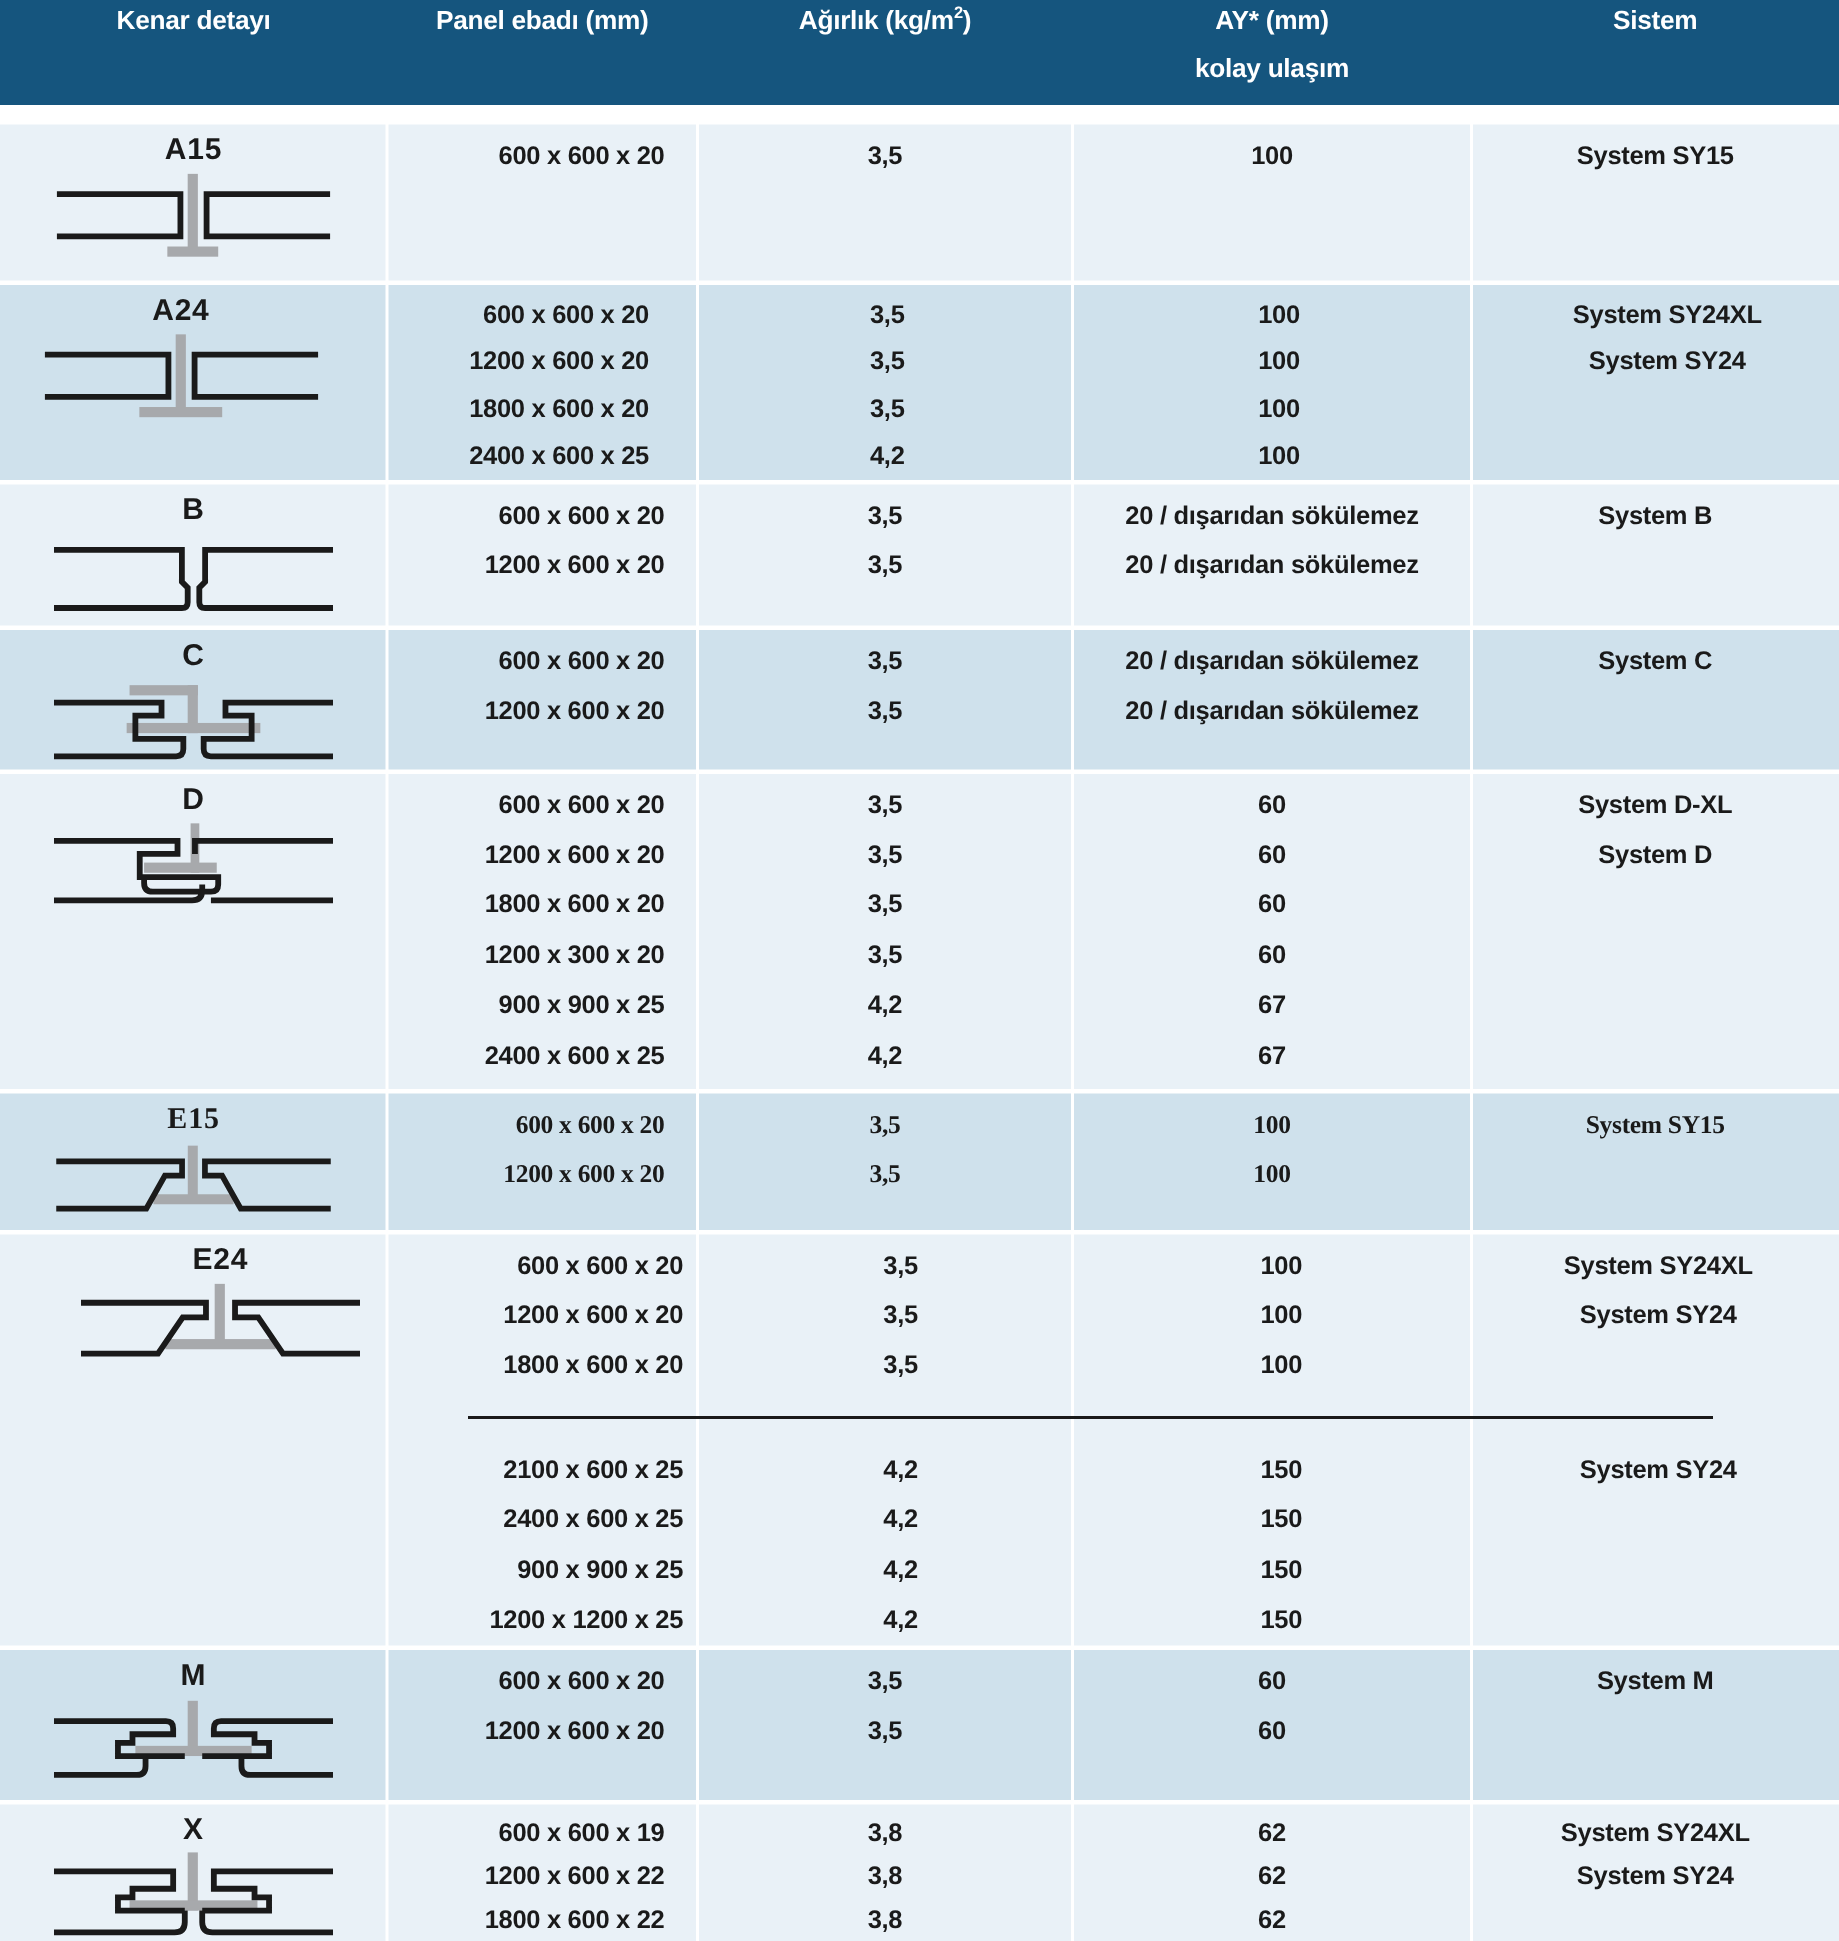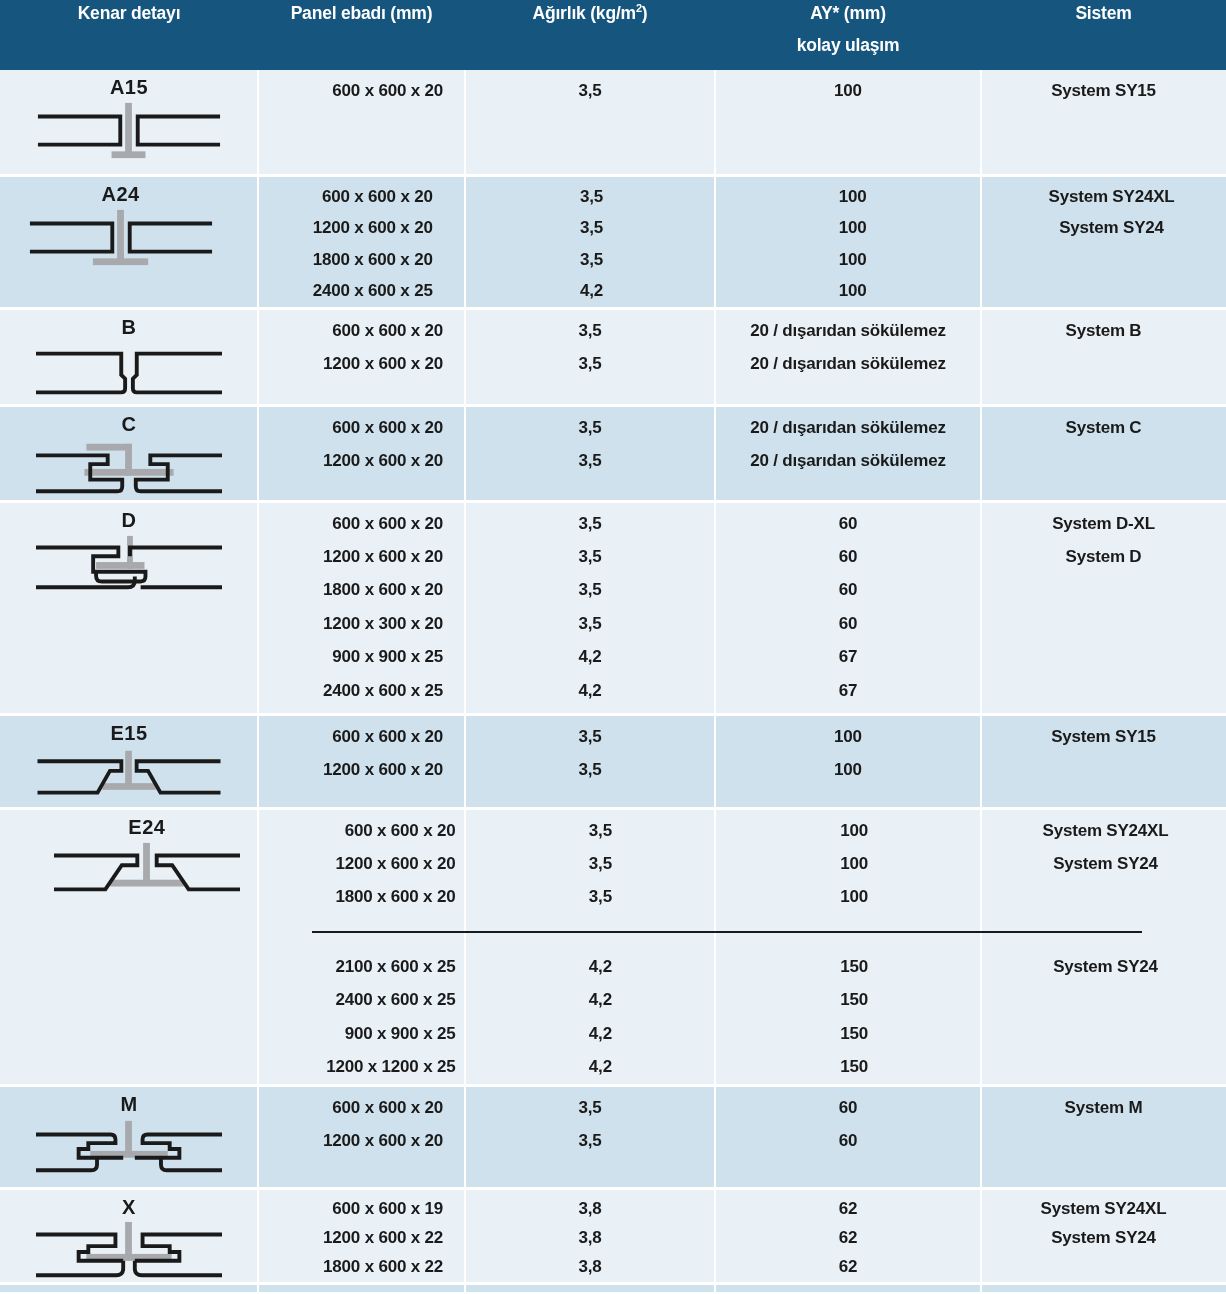--- a/index.html
+++ b/index.html
@@ -16,21 +16,21 @@
 
   
   .thead{display:flex;height:70px;background:var(--header-bg);}
   .th{display:flex;flex-direction:column;justify-content:space-between;align-items:center;
       padding-bottom:12px;color:#fff;font-weight:700;font-size:17.5px;letter-spacing:-0.2px;line-height:26px;}
   .th .sup{font-size:11px;vertical-align:super;line-height:1;}
   .c1{width:258px;} .c2{width:207px;} .c3{width:250px;} .c4{width:266px;} .c5{width:245px;}
 
   
   .section{position:relative;display:flex;margin-top:3px;}
-  .section.first{margin-top:0;}
+  .section.first{margin-top:13px;}
   .tone-light{background:var(--row-light);}
   .tone-dark{background:var(--row-dark);}
 
   .edge-cell{width:258px;display:flex;flex-direction:column;align-items:center;padding-top:5px;box-sizing:border-box;}
   .edge-label{font-size:20px;font-weight:700;letter-spacing:0.5px;line-height:24px;}
   .edge-svg{margin-top:1px;width:196px;height:62px;}
   .edge-svg .k{fill:none;stroke:var(--line);stroke-width:4;}
   .edge-svg .g{fill:var(--profile-gray);stroke:none;}
 
   .col{display:flex;flex-direction:column;padding-top:4px;box-sizing:border-box;}
@@ -216,21 +216,21 @@
         </div>
         <div class="col col-system">
           <div class="cell">System D-XL</div>
           <div class="cell">System D</div>
           <div class="cell"></div>
           <div class="cell"></div>
           <div class="cell"></div>
           <div class="cell"></div>
         </div>
       </div>
-      <div class="section tone-dark" style="height: 91px;">
+      <div class="section tone-dark" style="height: 91px; font-family: Liberation Serif, serif;">
         <div class="edge-cell">
           <div class="edge-label">E15</div>
           <svg viewBox="0 0 200 64" class="edge-svg">
             <rect class="g" x="96" y="5" width="7" height="38"></rect>
             <rect class="g" x="72" y="39" width="56" height="7"></rect>
             <path class="k" d="M4 16 H92 V26 H80 L67 49 H4 M196 16 H108 V26 H120 L133 49 H196"></path>
           </svg>
         </div>
         <div class="col col-panel">
           <div class="cell">600 x 600 x 20</div>

